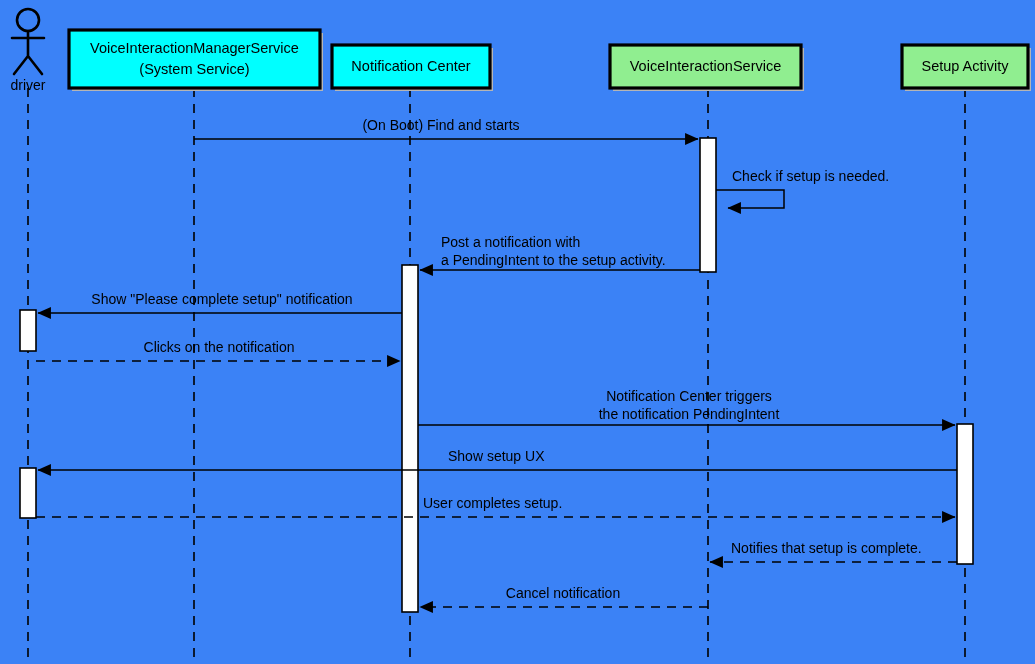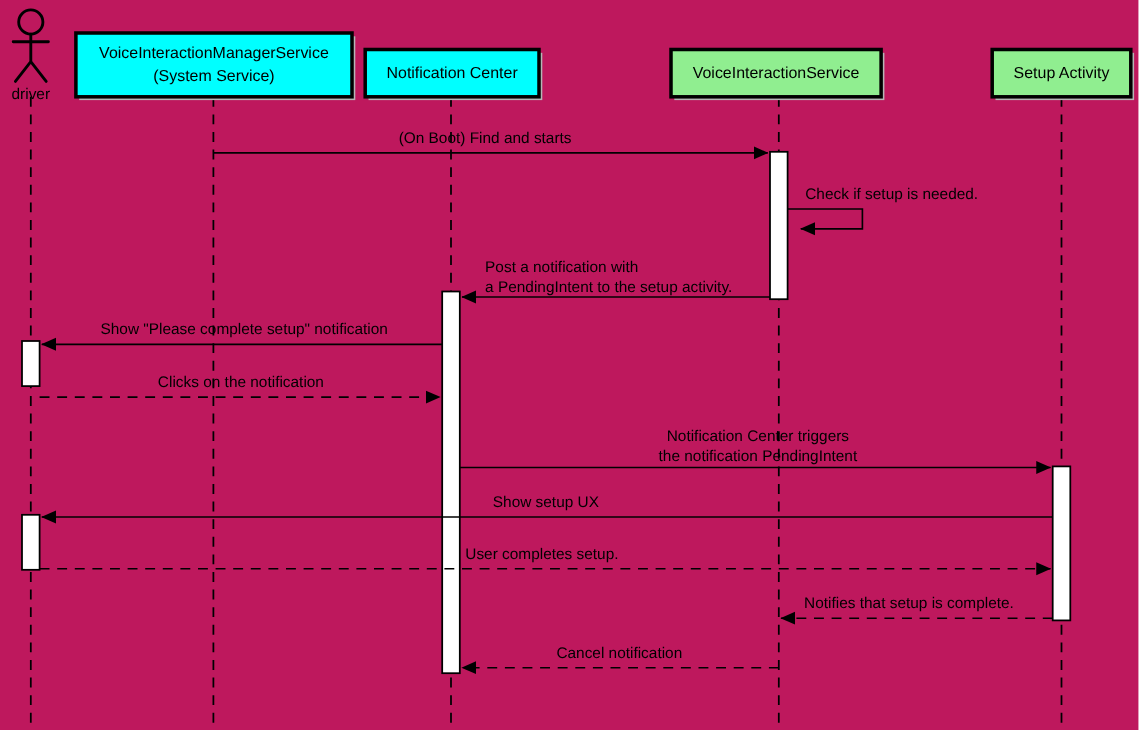--- a/index.html
+++ b/index.html
@@ -7,21 +7,21 @@
     padding: 0;
     background: #ffffff;
   }
   body {
     font-family: "Liberation Sans", sans-serif;
   }
   #diagram-root {
     position: relative;
     width: 1035px;
     height: 664px;
-    background: #be185d;
+    background: #3b82f6;
     overflow: hidden;
   }
   svg#diagram-svg {
     position: absolute;
     left: 0;
     top: 0;
     width: 1035px;
     height: 664px;
   }
   .participant-label {

